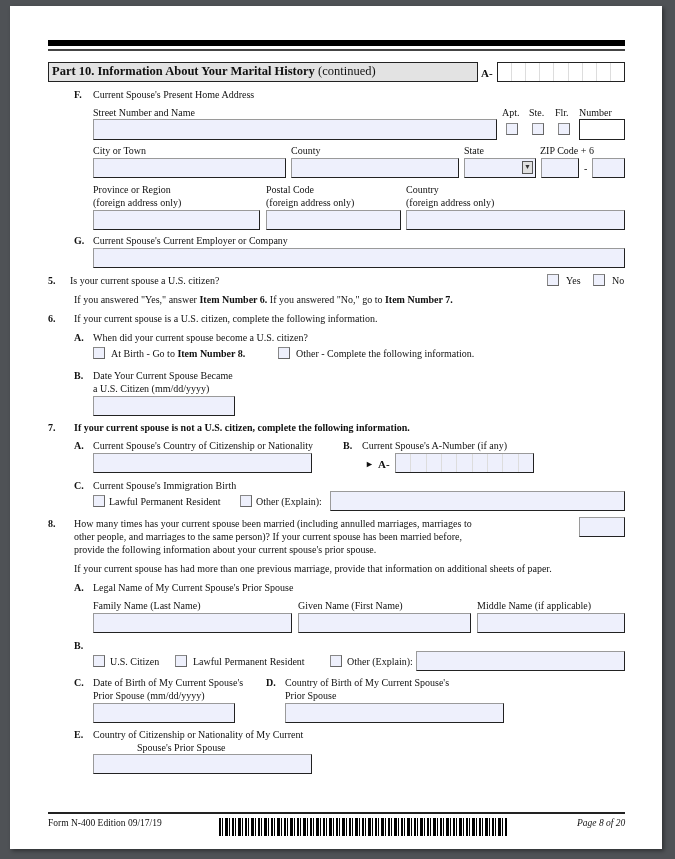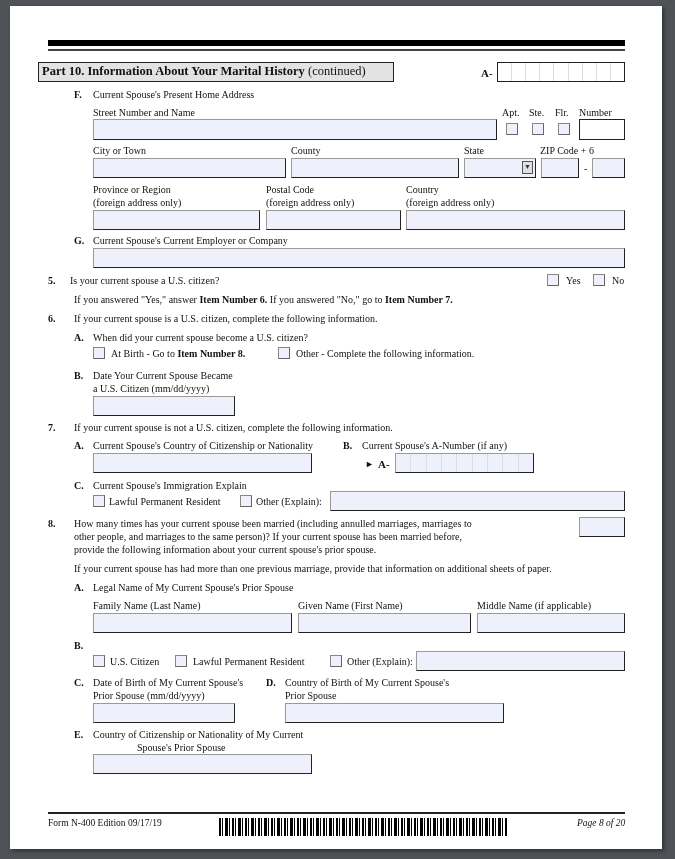--- a/index.html
+++ b/index.html
@@ -6,21 +6,21 @@
   html, body { width: 675px; height: 859px; overflow: hidden; }
   body { background: #4f5256; position: relative; font-family: "Liberation Serif", serif; color: #111; }
   .page { position: absolute; left: 10px; top: 6px; width: 652px; height: 843px; background: #fff; box-shadow: 2px 2px 4px rgba(0,0,0,0.4); }
   .txt { position: absolute; font-size: 10px; line-height: 12px; white-space: nowrap; }
   .b { font-weight: bold; }
   .fld { position: absolute; background: #eef0fc; border-top: 1px solid #9a9a9a; border-left: 1px solid #9a9a9a; border-bottom: 1.5px solid #222; border-right: 1.5px solid #222; }
   .fldw { position: absolute; background: #fff; border: 1px solid #222; }
   .cb { position: absolute; width: 12px; height: 12px; background: #eef0fc; border-top: 1px solid #888; border-left: 1px solid #888; border-bottom: 1px solid #666; border-right: 1px solid #666; }
   .rule-thick { position: absolute; left: 38px; top: 34px; width: 577px; height: 6px; background: #000; }
   .rule-thin { position: absolute; left: 38px; top: 43px; width: 577px; height: 2px; background: #444; }
-  .part-header { position: absolute; left: 28px; top: 56px; width: 356px; height: 20px; background: #e3e3e3; border: 1.5px solid #222; font-size: 12.5px; line-height: 17px; padding-left: 3px; }
+  .part-header { position: absolute; left: 38px; top: 56px; width: 430px; height: 20px; background: #e3e3e3; border: 1.5px solid #222; font-size: 12.5px; line-height: 17px; padding-left: 3px; }
   .cells { display: flex; }
   .cells span { flex: 1; border-right: 1px solid #ddd; }
   .cells span:last-child { border-right: none; }
   .dd { position: absolute; right: 2px; top: 2px; width: 11px; height: 13px; background: #e0e0e0; border: 1px solid #555; font-size: 7px; line-height: 11px; text-align: center; color: #333; }
   .footer-rule { position: absolute; left: 38px; top: 806px; width: 577px; height: 1.5px; background: #222; }
   .barcode { position: absolute; left: 209px; top: 812px; width: 288px; height: 18px;
     background: repeating-linear-gradient(90deg, #000 0 2px, #fff 2px 3px, #000 3px 4px, #fff 4px 6px, #000 6px 9px, #fff 9px 10px, #000 10px 11px, #fff 11px 13px); }
 </style>
 </head>
 <body>
@@ -111,42 +111,42 @@
   </div>
   <div class="cb" style="left:268px;top:341px;"></div>
   <div class="txt" style="left:286px;top:342px;">Other - Complete the following information.</div>
 
   <div class="txt b" style="left:64px;top:364px;">B.</div>
   <div class="txt" style="left:83px;top:364px;">Date Your Current Spouse Became</div>
   <div class="txt" style="left:83px;top:377px;">a U.S. Citizen (mm/dd/yyyy)</div>
   <div class="fld" style="left:83px;top:390px;width:142px;height:20px;"></div>
 
   <div class="txt b" style="left:38px;top:416px;">7.</div>
-  <div class="txt" style="left:64px;top:416px;">If your current spouse is not a U.S. citizen, complete the following information.</div>
+  <div class="txt" style="left:64px;top:416px;font-weight:bold;">If your current spouse is not a U.S. citizen, complete the following information.</div>
   <div class="txt b" style="left:64px;top:434px;">A.</div>
   <div class="txt" style="left:83px;top:434px;">Current Spouse's Country of Citizenship or Nationality</div>
   <div class="txt b" style="left:333px;top:434px;">B.</div>
   <div class="txt" style="left:352px;top:434px;">Current Spouse's A-Number (if any)</div>
   <div class="fld" style="left:83px;top:447px;width:219px;height:20px;"></div>
   <div class="txt" style="left:355px;top:452px;font-size:9px;">►</div>
   <div class="txt b" style="left:368px;top:452px;font-size:11px;">A-</div>
   <div class="fld cells" style="left:385px;top:447px;width:139px;height:20px;">
     <span></span>
       <span></span>
       <span></span>
       <span></span>
       <span></span>
       <span></span>
       <span></span>
       <span></span>
       <span></span>
   </div>
 
   <div class="txt b" style="left:64px;top:474px;">C.</div>
-  <div class="txt" style="left:83px;top:474px;">Current Spouse's Immigration Explain</div>
+  <div class="txt" style="left:83px;top:474px;">Current Spouse's Immigration Birth</div>
   <div class="cb" style="left:83px;top:489px;"></div>
   <div class="txt" style="left:99px;top:490px;">Lawful Permanent Resident</div>
   <div class="cb" style="left:230px;top:489px;"></div>
   <div class="txt" style="left:246px;top:490px;">Other (Explain):</div>
   <div class="fld" style="left:320px;top:485px;width:295px;height:20px;"></div>
 
   <div class="txt b" style="left:38px;top:512px;">8.</div>
   <div class="txt" style="left:64px;top:512px;">How many times has your current spouse been married (including annulled marriages, marriages to</div>
   <div class="txt" style="left:64px;top:525px;">other people, and marriages to the same person)?  If your current spouse has been married before,</div>
   <div class="txt" style="left:64px;top:538px;">provide the following information about your current spouse's prior spouse.</div>

